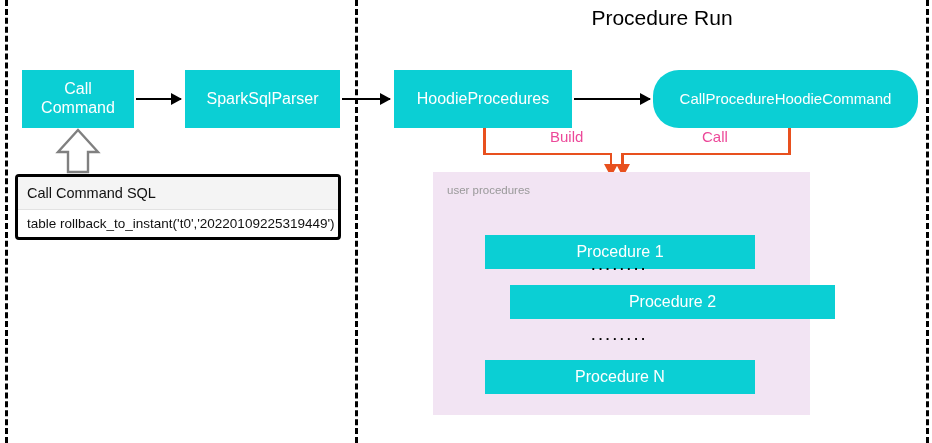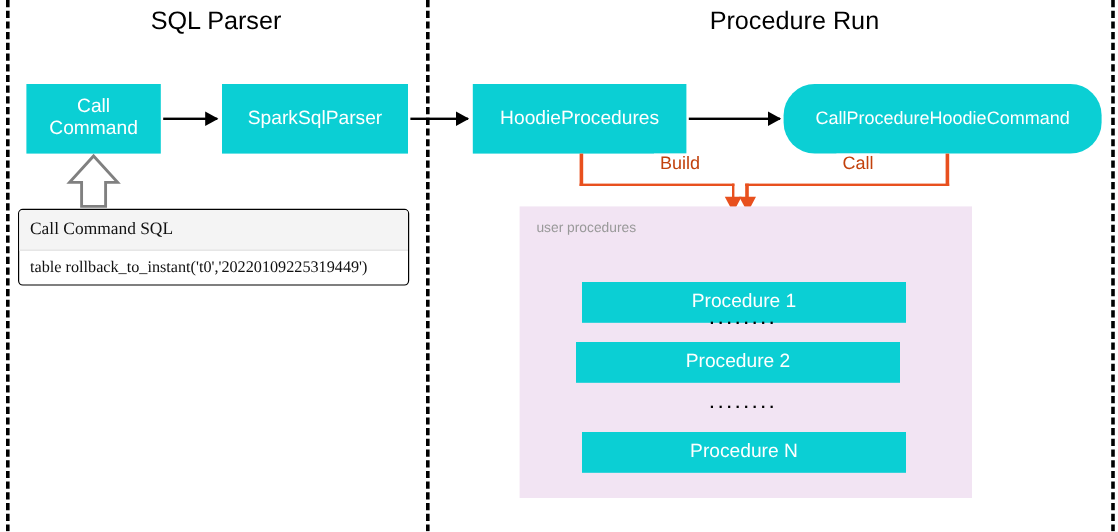--- a/index.html
+++ b/index.html
@@ -71,26 +71,25 @@
   }
 
   
   .blockarrow {
     position: absolute;
   }
 
   
   .sqltable {
     position: absolute;
-    border: 1px solid #000000;
+    border: 3px solid #000000;
     border-radius: 4px;
     background: #ffffff;
     box-sizing: border-box;
     overflow: hidden;
-    font-family: Liberation Serif, serif;
   }
   .sqltable .row {
     box-sizing: border-box;
     padding: 6px 9px;
     font-size: 13.5px;
     color: #111111;
     white-space: nowrap;
     border-bottom: 1px solid #e2e2e2;
   }
   .sqltable .row.header {
@@ -109,21 +108,21 @@
     position: absolute;
     width: 0;
     height: 0;
     border-left: 7px solid transparent;
     border-right: 7px solid transparent;
     border-top: 13px solid #e8501e;
   }
   .edge-label {
     position: absolute;
     font-size: 15px;
-    color: #c2410c;
+    color: #ec4899;
     background: #ffffff;
     padding: 0 5px;
     white-space: nowrap;
   }
 
   
   .procpanel {
     position: absolute;
     background: #f2e4f3;
   }
@@ -146,21 +145,20 @@
 </style>
 </head>
 <body>
 
 <div id="canvas">
 
   <div class="vsep" style="left:5px;"></div>
   <div class="vsep" style="left:355px;"></div>
   <div class="vsep" style="left:926px;"></div>
 
-  <div class="section-title" style="left:5px; top:6px; width:350px;">SQL Parser</div>
   <div class="section-title" style="left:358px; top:6px; width:568px;margin-left:20px;">Procedure Run</div>
 
   <div class="tealbox" style="left:22px; top:70px; width:112px; height:58px; flex-direction:column;">
     <span>Call</span>
     <span>Command</span>
   </div>
 
   <div class="harrow" style="left:136px; top:98px; width:45px;"></div>
 
   <div class="tealbox" style="left:185px; top:70px; width:155px; height:58px;">
@@ -205,21 +203,21 @@
   <div class="procpanel" style="left:433px; top:172px; width:377px; height:243px;"></div>
 
   <div class="procpanel-label" style="left:447px; top:184px;">user procedures</div>
 
   <div class="tealbox" style="left:485px; top:215px; width:270px; height:34px;margin-top:20px;">
     <span>Procedure 1</span>
   </div>
 
   <div class="dots" style="left:485px; top:258px; width:270px;">........</div>
 
-  <div class="tealbox" style="left:480px; top:285px; width:270px; height:34px;">
+  <div class="tealbox" style="left:510px; top:285px; width:325px; height:34px;">
     <span>Procedure 2</span>
   </div>
 
   <div class="dots" style="left:485px; top:328px; width:270px;">........</div>
 
   <div class="tealbox" style="left:485px; top:360px; width:270px; height:34px;">
     <span>Procedure N</span>
   </div>
 
 </div>

